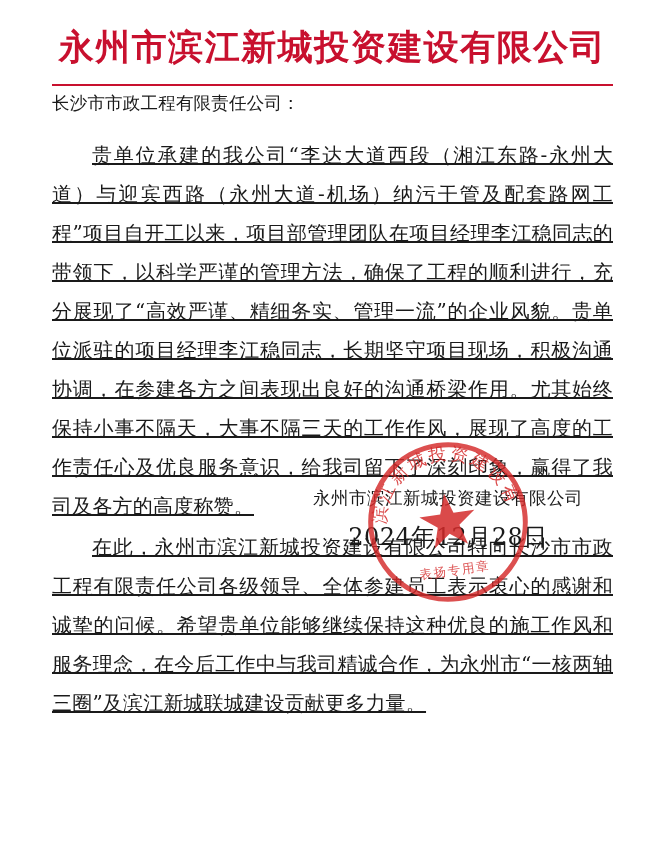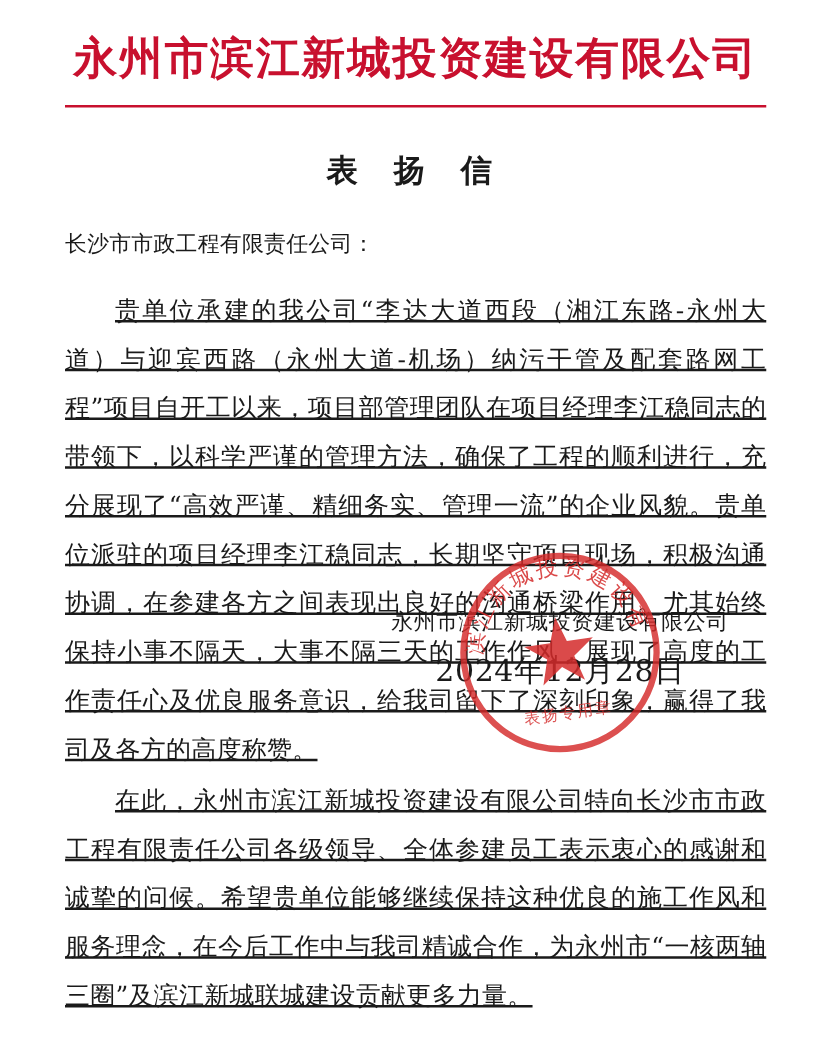--- a/index.html
+++ b/index.html
@@ -99,21 +99,20 @@
 </head>
 <body>
 
 <div class="page">
 
   <div class="letterhead">
     <div class="letterhead-title">永州市滨江新城投资建设有限公司</div>
   </div>
   <hr class="rule">
 
-  <div class="doc-title">表 扬 信</div>
 
   <div class="salutation">长沙市市政工程有限责任公司：</div>
 
   <p class="para">贵单位承建的我公司“李达大道西段（湘江东路-永州大道）与迎宾西路（永州大道-机场）纳污干管及配套路网工程”项目自开工以来，项目部管理团队在项目经理李江稳同志的带领下，以科学严谨的管理方法，确保了工程的顺利进行，充分展现了“高效严谨、精细务实、管理一流”的企业风貌。贵单位派驻的项目经理李江稳同志，长期坚守项目现场，积极沟通协调，在参建各方之间表现出良好的沟通桥梁作用。尤其始终保持小事不隔天，大事不隔三天的工作作风，展现了高度的工作责任心及优良服务意识，给我司留下了深刻印象，赢得了我司及各方的高度称赞。</p>
 
   <p class="para">在此，永州市滨江新城投资建设有限公司特向长沙市市政工程有限责任公司各级领导、全体参建员工表示衷心的感谢和诚挚的问候。希望贵单位能够继续保持这种优良的施工作风和服务理念，在今后工作中与我司精诚合作，为永州市“一核两轴三圈”及滨江新城联城建设贡献更多力量。</p>
 
   <div class="signature-block">
     <div class="sign-org">永州市滨江新城投资建设有限公司</div>
     <div class="sign-date">2024年12月28日</div>

